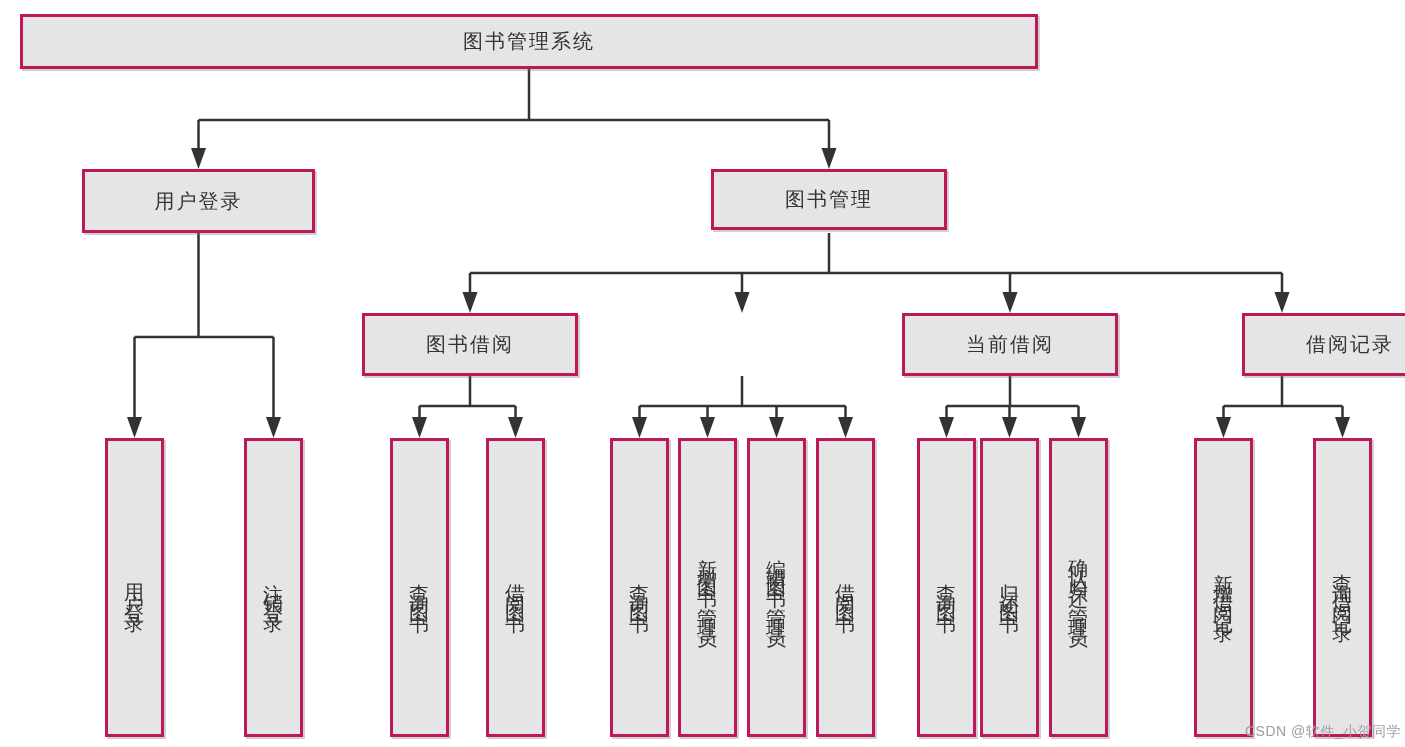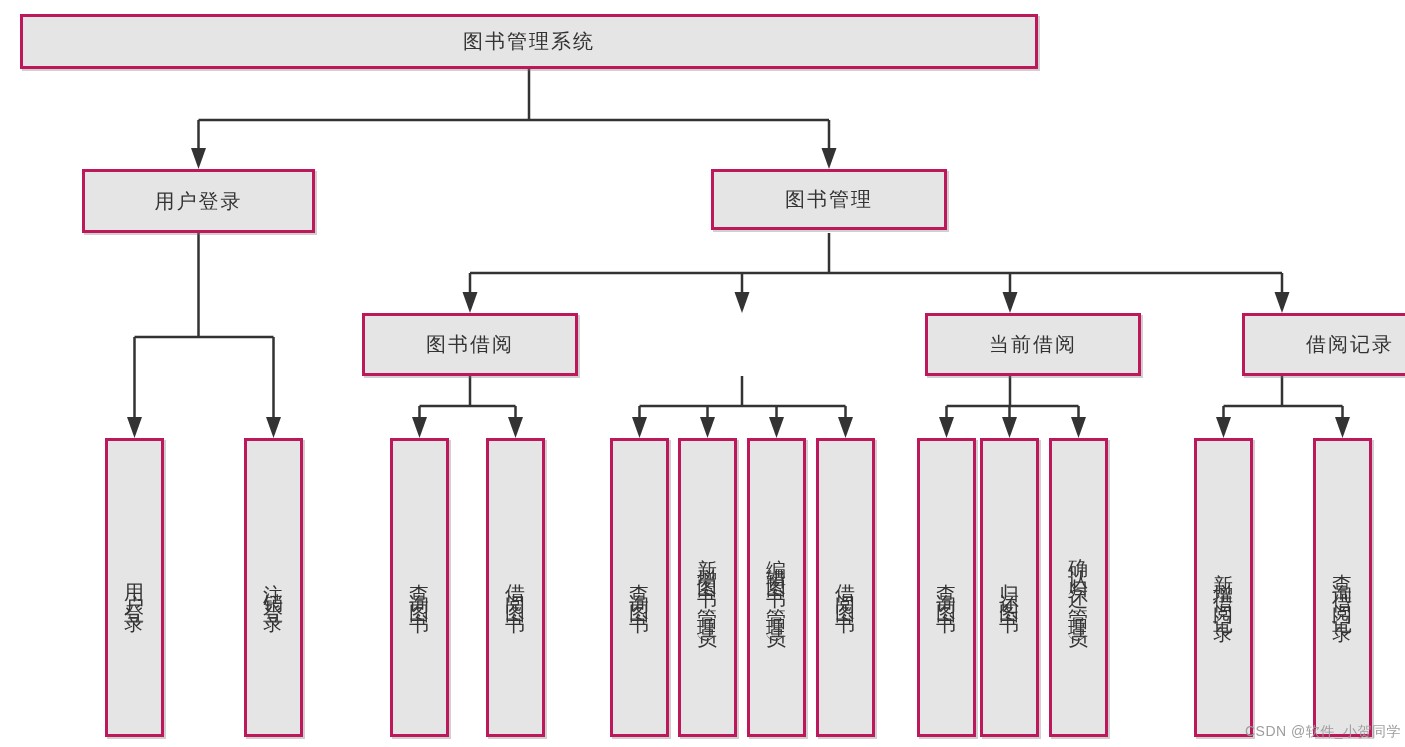--- a/index.html
+++ b/index.html
@@ -91,21 +91,21 @@
   <div class="node" style="left:82px; top:169px; width:233px; height:64px;">
     <span class="hlabel">用户登录</span>
   </div>
   <div class="node" style="left:711px; top:169px; width:236px; height:61px;">
     <span class="hlabel">图书管理</span>
   </div>
 
   <div class="node" style="left:362px; top:313px; width:216px; height:63px;">
     <span class="hlabel">图书借阅</span>
   </div>
-  <div class="node" style="left:902px; top:313px; width:216px; height:63px;margin-left:23px;">
+  <div class="node" style="left:902px; top:313px; width:216px; height:63px;">
     <span class="hlabel">当前借阅</span>
   </div>
   <div class="node" style="left:1242px; top:313px; width:216px; height:63px;">
     <span class="hlabel">借阅记录</span>
   </div>
 
   <div class="node vnode" style="left:105px; top:438px; width:59px; height:299px;">
     <span class="vlabel">用户登录</span>
   </div>
   <div class="node vnode" style="left:244px; top:438px; width:59px; height:299px;">

